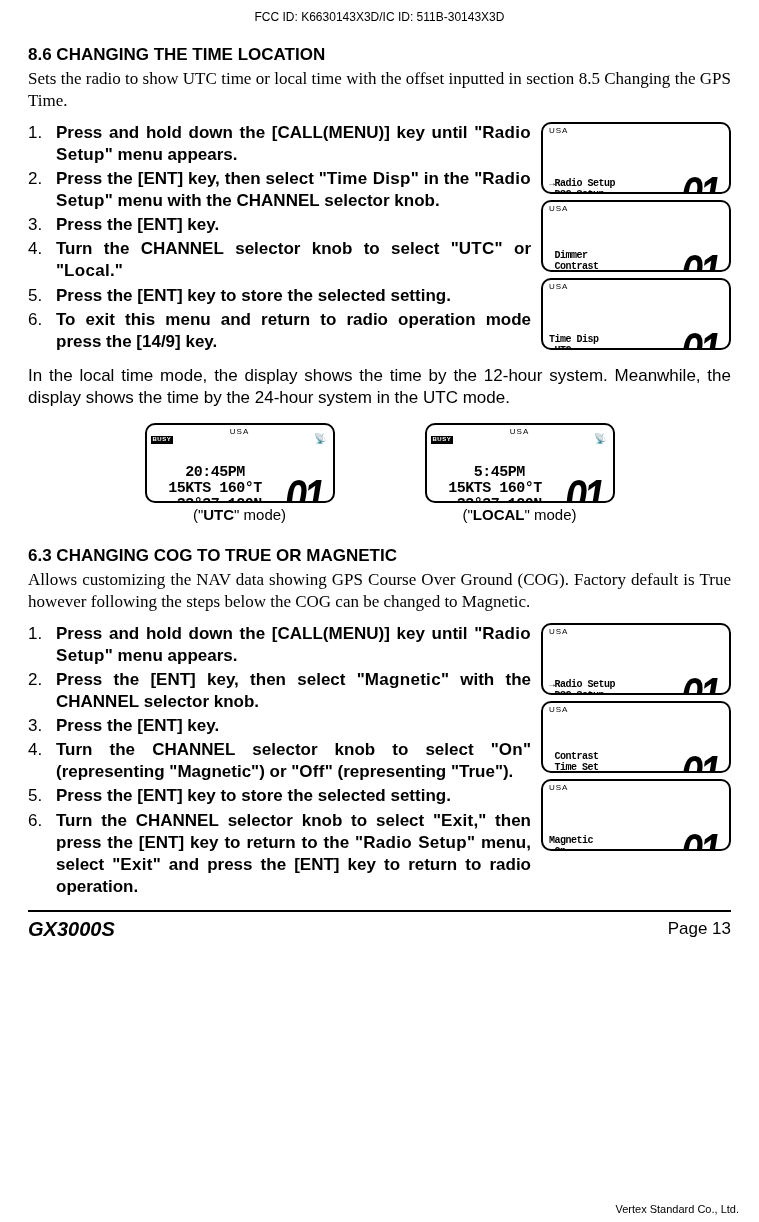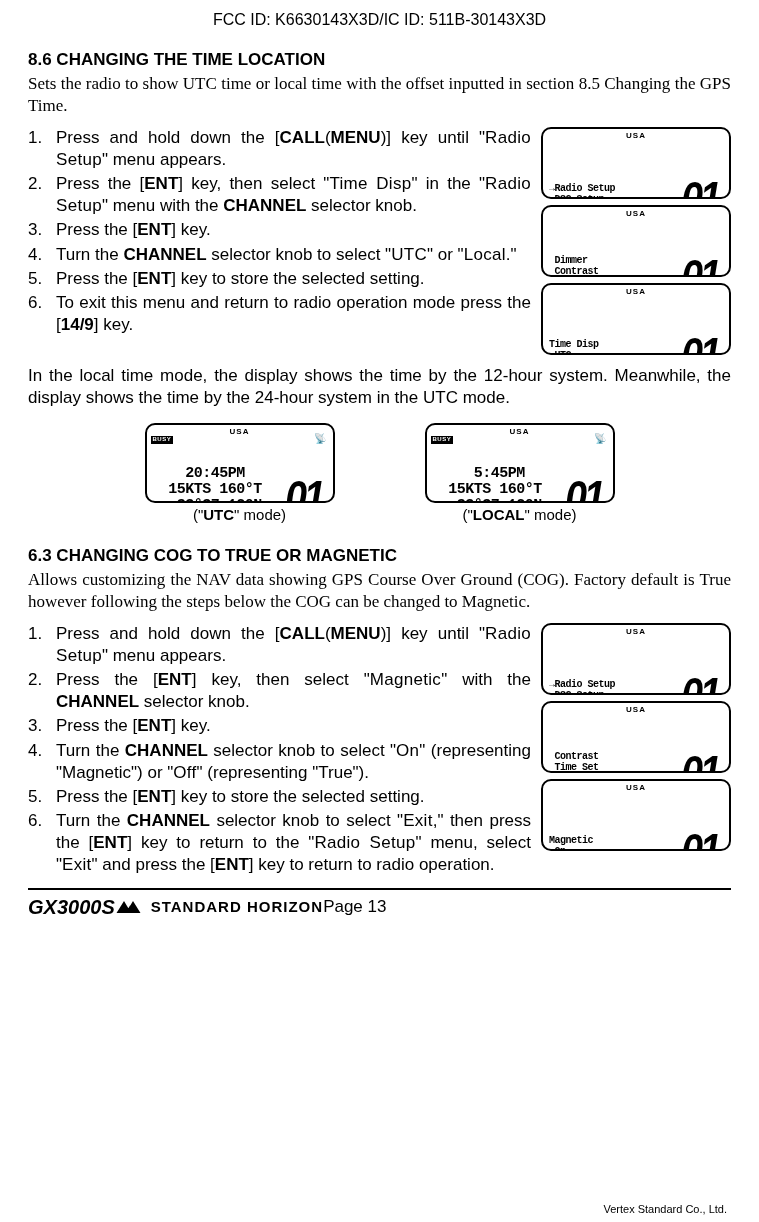--- a/index.html
+++ b/index.html
@@ -7,43 +7,43 @@
     width: 759px;
     height: 1222px;
     background: #fff;
     font-family: Arial, Helvetica, sans-serif;
     color: #000;
     position: relative;
     padding: 10px 28px 0 28px;
     font-size: 17px;
     line-height: 1.3;
   }
-  .fcc { text-align: center; font-size: 16px; margin-bottom: 18px; }
+  .fcc { text-align: center; font-size: 12px; margin-bottom: 18px; }
   .section-title { font-size: 17px; font-weight: bold; margin-bottom: 2px; }
   .section-intro { text-align: justify; margin-bottom: 10px; font-family: Liberation Serif, serif; }
   .steps-wrap { display: flex; gap: 10px; margin-bottom: 10px; }
   .steps { flex: 1; }
   ol.steps-list { list-style: none; padding: 0; }
   ol.steps-list li { display: flex; margin-bottom: 2px; text-align: justify; }
   ol.steps-list li .num { width: 28px; flex-shrink: 0; }
-  ol.steps-list li .txt { flex: 1; }
+  ol.steps-list li .txt { flex: 1; font-weight: bold; }
   .scaps { font-family: Arial, sans-serif; letter-spacing: 0.3px; }
   .lcd-col { width: 190px; flex-shrink: 0; display: flex; flex-direction: column; gap: 6px; }
   .lcd {
     border: 2px solid #000;
     border-radius: 10px;
     height: 72px;
     position: relative;
     padding: 2px 6px;
     overflow: hidden;
     font-family: "Courier New", monospace;
     display: flex;
     flex-direction: column;
   }
-  .lcd .usa { font-size: 8px; font-weight: bold; text-align: center; font-family: Arial; letter-spacing: 1px; }
+  .lcd .usa { font-size: 8px; font-weight: normal; font-family: Arial; letter-spacing: 1px; }
   .lcd .lcdrow { display: flex; align-items: center; flex: 1; margin-top: 28px; }
   .lcd .lines { font-size: 10px; line-height: 11px; font-weight: bold; letter-spacing: -0.5px; white-space: pre; flex: 1; }
   .lcd .big {
     font-family: Arial, sans-serif;
     font-size: 46px;
     font-weight: bold;
     font-style: italic;
     letter-spacing: -4px;
     transform: scaleX(0.85);
     transform-origin: right;
@@ -56,25 +56,25 @@
     background: #000; color: #fff; font-size: 6px; font-weight: bold;
     font-family: Arial; padding: 0 2px; letter-spacing: 0.5px;
   }
   .lcd .sat { position: absolute; top: 8px; right: 6px; font-size: 10px; }
   .post-steps { text-align: justify; margin-bottom: 14px; }
   .mode-row { display: flex; justify-content: center; gap: 90px; margin-bottom: 20px; }
   .mode-cell { text-align: center; }
   .mode-cell .lcd { width: 190px; height: 80px; margin-bottom: 2px; }
   .mode-label { font-size: 15px; }
   .footer-rule { border: none; border-top: 2px solid #000; margin-top: 8px; margin-bottom: 4px; }
-  .footer { display: flex; align-items: center; font-size: 17px; }
+  .footer { display: flex; align-items: center; justify-content: space-between; font-size: 17px; }
   .footer .model { font-style: italic; font-weight: bold; font-size: 20px; }
   .footer .logo { display: flex; align-items: center; gap: 6px; font-weight: bold; letter-spacing: 1px; font-size: 15px; }
   .footer .logo svg { width: 30px; height: 16px; }
-  .vertex { position: absolute; bottom: 6px; right: 32px; font-size: 11px; }
+  .vertex { position: absolute; bottom: 6px; right: 20px; font-size: 11px; }
   .lcd.tall { height: 80px; }
   .lcd.tall .lines { font-size: 15px; line-height: 16px; }
   .steps-list .txt { text-align: justify; }
 </style>
 </head>
 <body>
 
 <div class="fcc">FCC ID: K6630143X3D/IC ID: 511B-30143X3D</div>
 
 <div class="section-title">8.6  CHANGING THE TIME LOCATION</div>
@@ -236,21 +236,15 @@
  Off</div>
           <div class="big">01<span class="sub">A</span></div>
         </div>
       </div>
     </div>
 </div>
 
 <hr class="footer-rule">
 <div class="footer">
   <span class="model">GX3000S</span>
-  <span class="logo">
-    <svg viewBox="0 0 40 20">
-        <path d="M2 18 L12 2 L18 12 L24 2 L34 18 Z M14 18 L20 8 L26 18 Z" fill="#000"></path>
-      </svg>
-    <span>STANDARD HORIZON</span>
-  </span>
   <span>Page 13</span>
 </div>
 <div class="vertex">Vertex Standard Co., Ltd.</div>
 
 </body></html>

